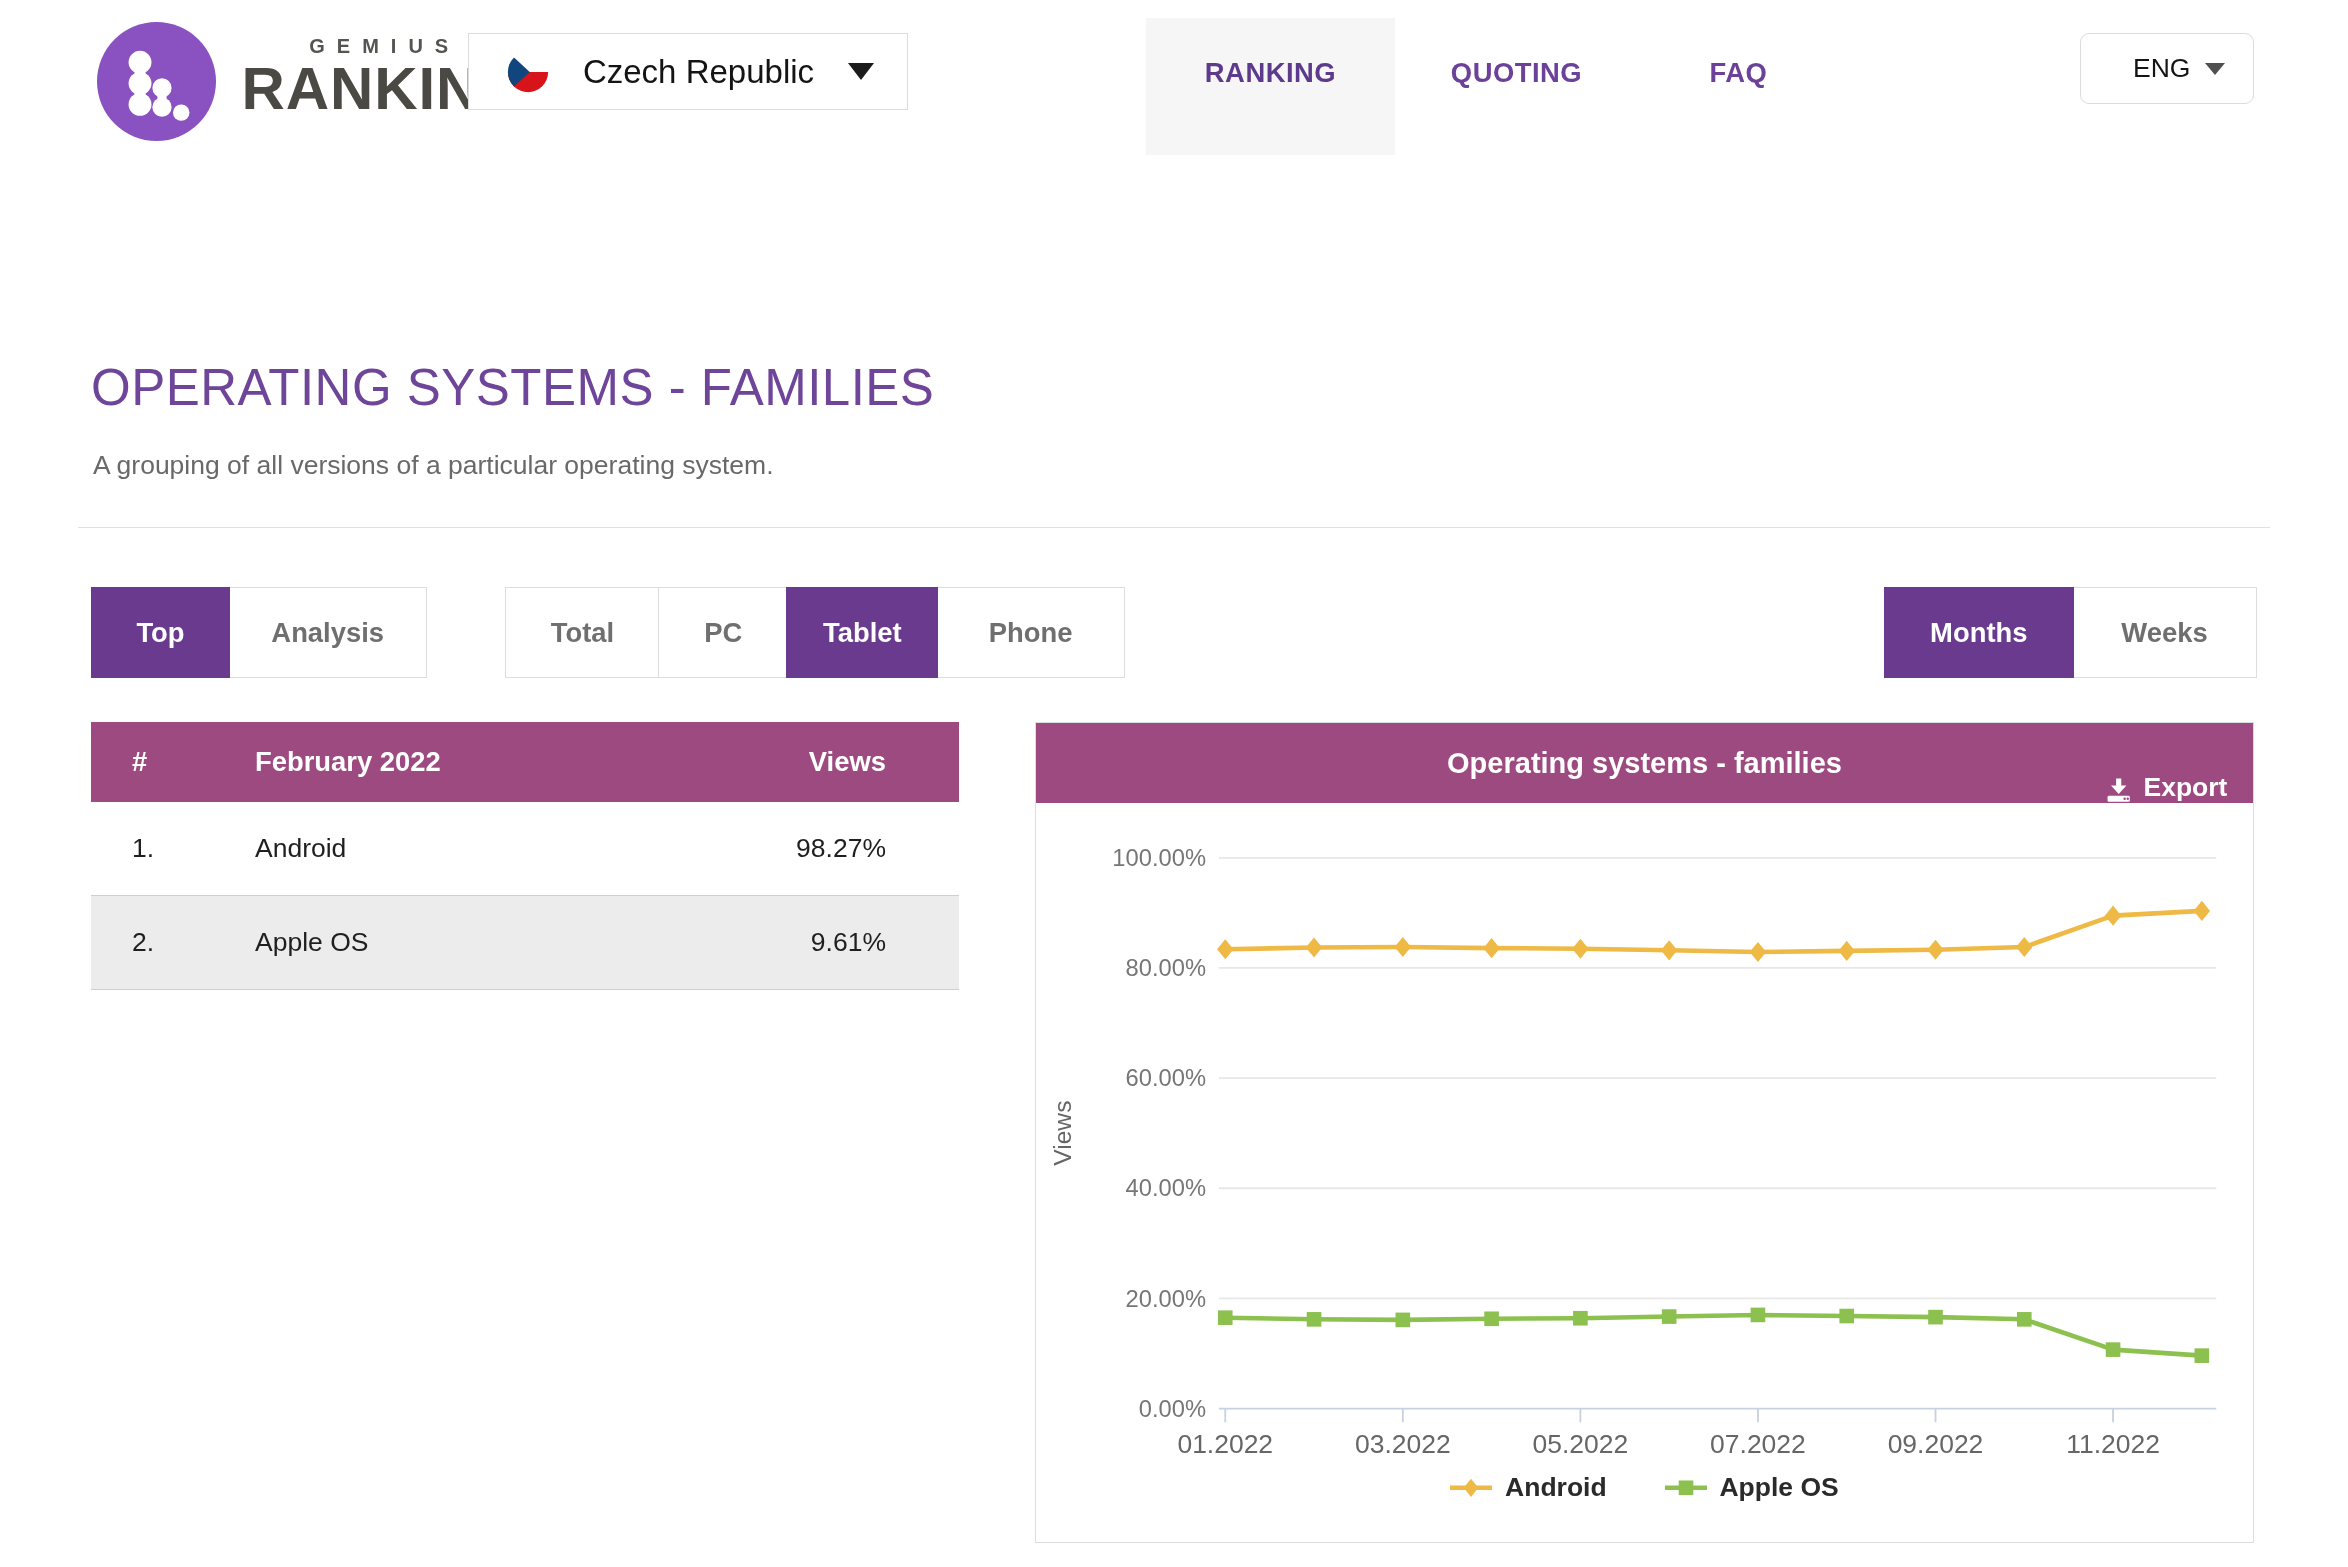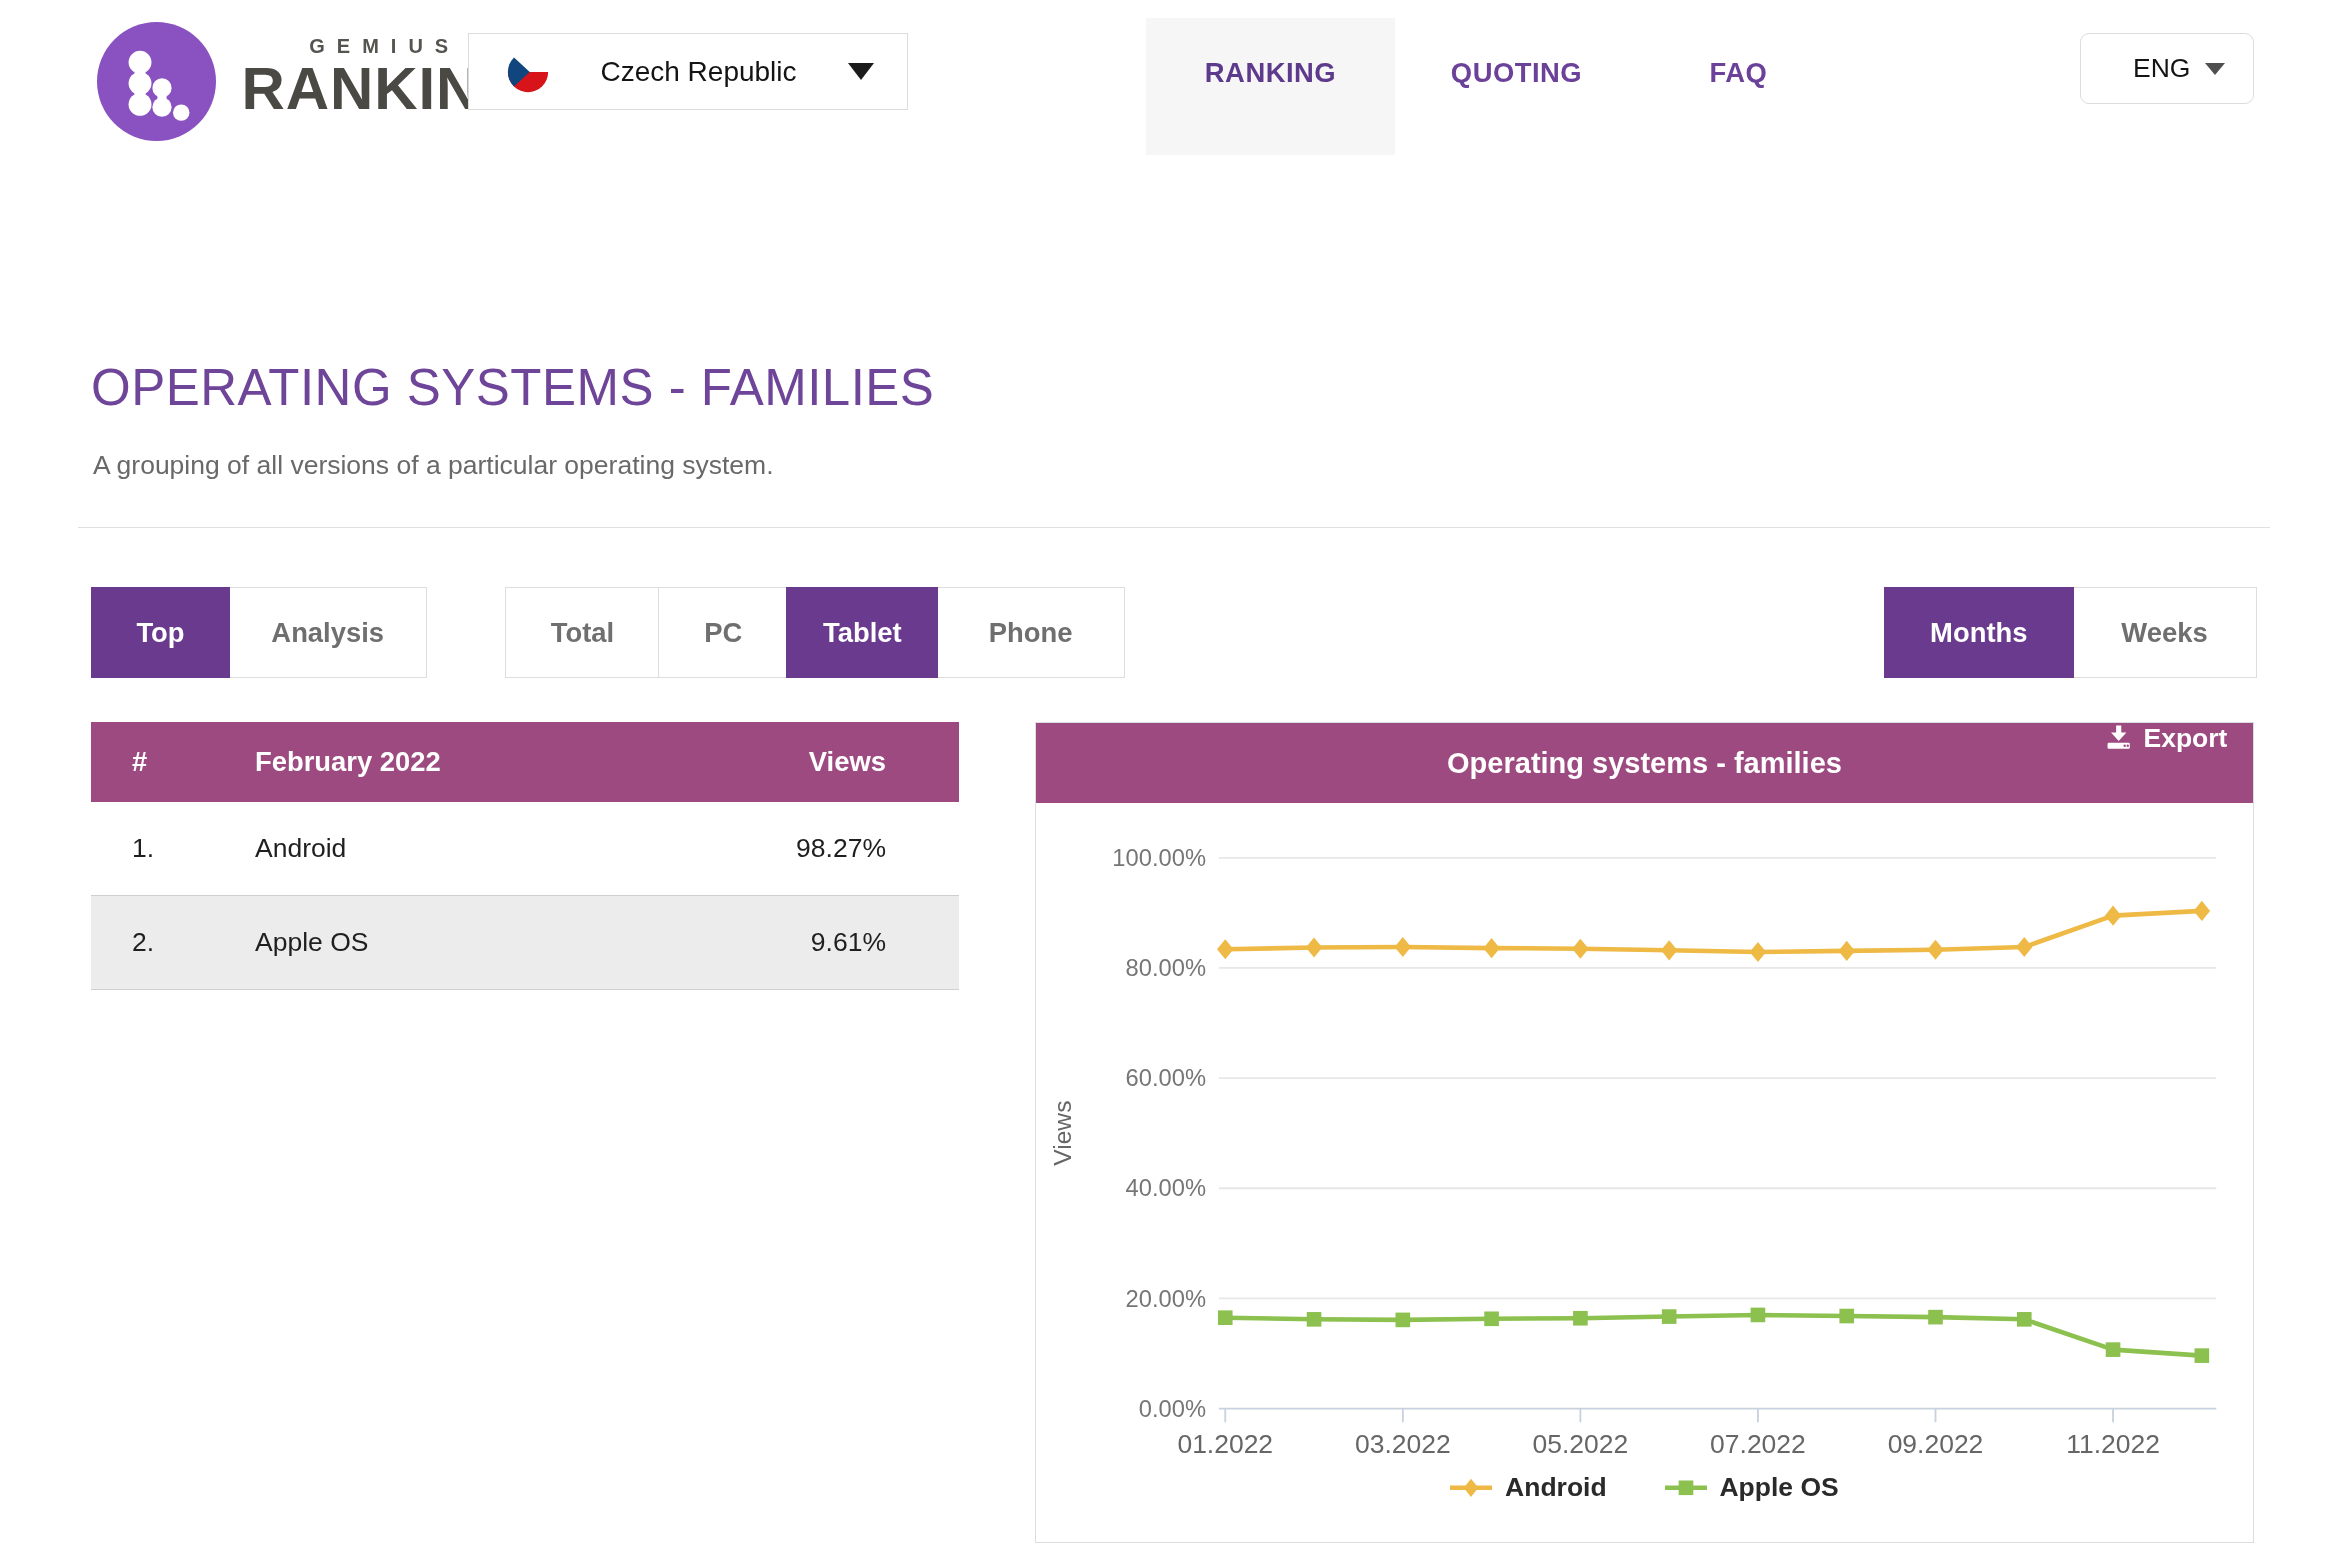--- a/index.html
+++ b/index.html
@@ -10,21 +10,21 @@
   .topbar{position:absolute;top:0;left:0;width:100%;height:155px;background:#fff;z-index:3;text-align:center;}
   .logo{position:absolute;left:97px;top:22px;display:flex;gap:25.6px;cursor:pointer;}
   .logo-circle{width:119px;height:119px;}
   .logo-text{padding-top:12.8px;}
   .brand-top{font-size:20px;font-weight:700;letter-spacing:12px;color:#56544f;}
   .brand-bottom{font-size:60px;font-weight:700;color:#4b4944;letter-spacing:0.9px;line-height:55px;margin-top:3.7px;}
 
   .country-select{position:absolute;left:468px;top:33px;width:440px;height:77px;box-sizing:border-box;
         border:1.8px solid #dcdcdc;background:#fff;display:flex;align-items:center;gap:25.6px;
         padding:0 33px 0 38px;cursor:pointer;}
-  .country-label{flex:1;font-size:28px;color:#141414;}
+  .country-label{flex:1;font-size:33px;color:#141414;}
   .caret{width:0;height:0;border-left:13.7px solid transparent;border-right:13.7px solid transparent;
         border-top:17.4px solid #1b1b1b;}
   .flag{width:42px;height:42px;flex:0 0 42px;}
 
   .nav-tab{position:absolute;top:18.3px;height:137px;display:flex;align-items:center;justify-content:center;
         box-sizing:border-box;padding-bottom:27.4px;font-size:27.4px;font-weight:700;color:#6c4199;
         letter-spacing:0.5px;cursor:pointer;}
   .nav-ranking{left:1146px;width:249px;background:#f6f6f6;color:#5e3a8c;}
   .nav-quoting{left:1425px;width:183px;}
   .nav-faq{left:1679px;width:119px;}
@@ -67,21 +67,21 @@
   .t-row.alt{background:#ececec;}
   .c-rank{width:164px;box-sizing:border-box;padding-left:41px;}
   .c-name{flex:1;}
   .c-views{width:238px;box-sizing:border-box;text-align:right;padding-right:73px;}
 
   
   .chart-panel{position:absolute;left:1035px;top:722px;width:1219px;height:821px;box-sizing:border-box;
         border:0.9px solid #ddd;background:#fff;}
   .chart-header{height:80px;background:#9c4a80;display:flex;align-items:center;justify-content:center;position:relative;}
   .chart-title{color:#fff;font-size:29px;font-weight:700;}
-  .export-btn{position:absolute;right:25.6px;top:0;height:100%;display:flex;align-items:flex-start;gap:11px;
+  .export-btn{position:absolute;right:25.6px;top:0;height:100%;display:flex;align-items:flex-end;gap:11px;
         color:#fff;font-size:26.5px;font-weight:700;cursor:pointer;}
   .chart-body{position:relative;height:738px;}
   .chart-body svg.plot{position:absolute;left:0;top:0;}
   .chart-legend{position:absolute;left:0;right:0;top:669px;display:flex;justify-content:center;gap:58px;}
   .legend-item{display:flex;align-items:center;gap:12.8px;font-size:26.5px;font-weight:700;color:#2a2a2a;cursor:pointer;}
 </style>
 </head>
 <body>
 
 <div class="page">

